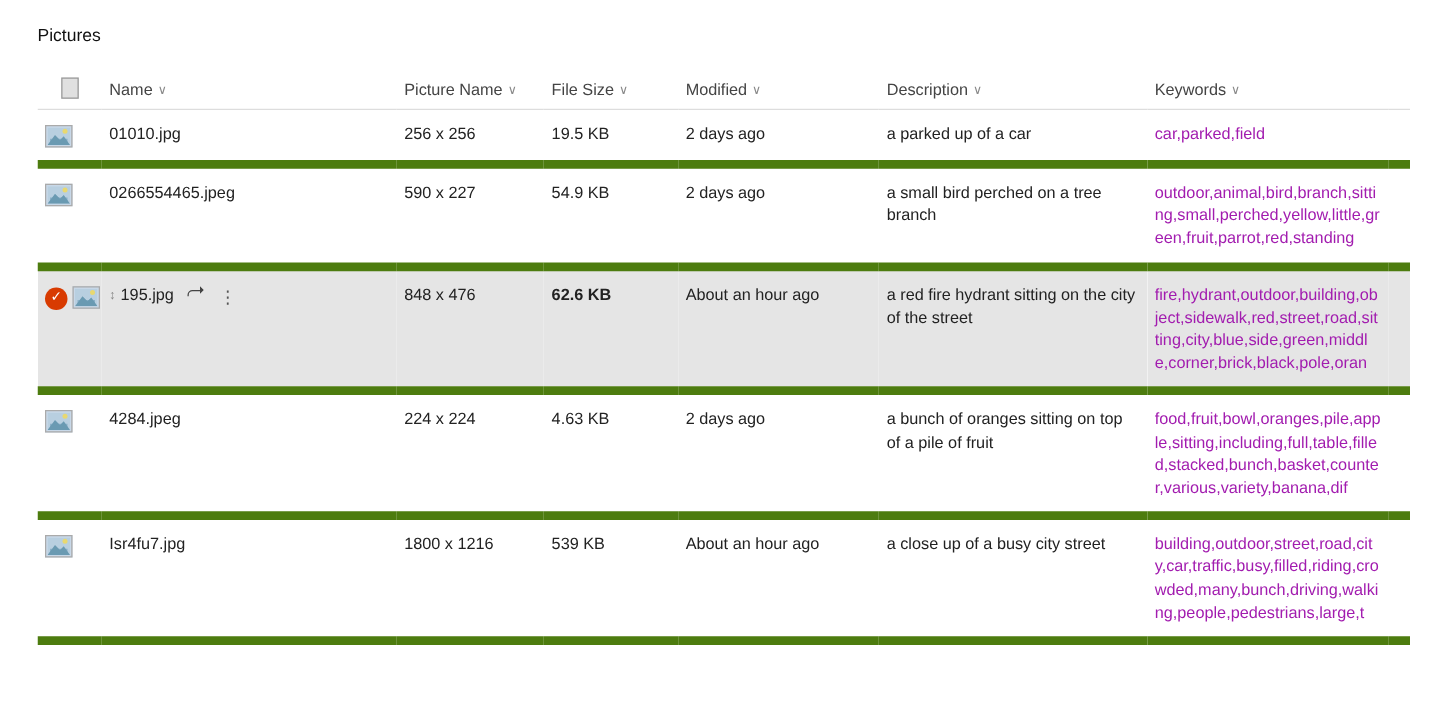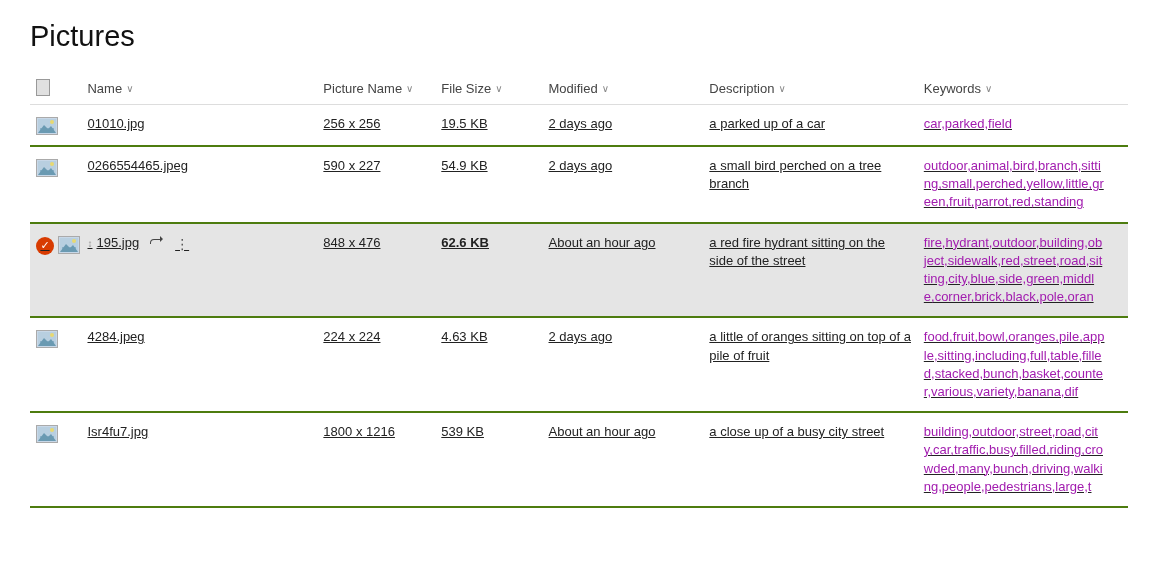--- a/index.html
+++ b/index.html
@@ -4,21 +4,21 @@
   <style>
     * { box-sizing: border-box; margin: 0; padding: 0; }
     body {
       font-family: 'Segoe UI', sans-serif;
       font-size: 13px;
       color: #222;
       background: #fff;
       padding: 20px 30px;
     }
     h1 {
-      font-size: 29px;
+      font-size: 14px;
       font-weight: 400;
       margin-bottom: 18px;
       color: #111;
     }
     .table-wrap {
       width: 100%;
       overflow: hidden;
     }
     table {
       width: 100%;
@@ -28,40 +28,39 @@
     col.col-icon   { width: 48px; }
     col.col-name   { width: 220px; }
     col.col-psize  { width: 110px; }
     col.col-fsize  { width: 100px; }
     col.col-mod    { width: 150px; }
     col.col-desc   { width: 200px; }
     col.col-kw     { width: 180px; }
     col.col-scroll { width: 16px; }
 
     thead tr th {
-      text-align: left;
+      text-align: center;
       padding: 8px 6px;
       font-weight: 400;
       color: #444;
       border-bottom: 1px solid #ddd;
       white-space: nowrap;
       vertical-align: bottom;
     }
     thead tr th .th-inner {
       display: flex;
       align-items: center;
       gap: 4px;
     }
     .sort-icon {
       font-size: 10px;
       color: #888;
     }
     tbody tr {
-      border-bottom: 2px solid #4d7c0f;
-      text-decoration: underline;
+      border-bottom: 7px solid #4d7c0f;
     }
     tbody tr.selected {
       background: #e5e5e5;
     }
     tbody td {
       padding: 10px 6px;
       vertical-align: top;
       line-height: 1.4;
       word-break: break-word;
       overflow: hidden;
@@ -269,21 +268,21 @@
                 <span class="action-icon"><svg width="16" height="16" viewBox="0 0 16 16" fill="none">
                     <path d="M11 2l3 3-3 3V6H5a3 3 0 00-3 3v1H1V9a4 4 0 014-4h6V2z" fill="#444"></path>
                   </svg></span>
                 <span class="action-icon">⋮</span>
               </div>
             </div>
           </td>
           <td>848 x 476</td>
           <td style="font-weight: 600;">62.6 KB</td>
           <td>About an hour ago</td>
-          <td>a red fire hydrant sitting on the side of the street</td>
+          <td>a red fire hydrant sitting on the city of the street</td>
           <td><span class="keywords-text">fire,hydrant,outdoor,building,object,sidewalk,red,street,road,sitting,city,blue,side,green,middle,corner,brick,black,pole,oran</span></td>
           <td></td>
         </tr>
         <tr>
           <td>
             <div class="file-icon-cell">
               <div class="img-thumb">
                 <svg width="18" height="14" viewBox="0 0 18 14" fill="none">
                   <rect width="18" height="14" fill="#b8cfe0"></rect>
                   <rect x="2" y="9" width="14" height="4" fill="#8ab0c8"></rect>
@@ -294,21 +293,21 @@
             </div>
           </td>
           <td>
             <div class="name-cell-inner">
               <span>4284.jpeg</span>
             </div>
           </td>
           <td>224 x 224</td>
           <td>4.63 KB</td>
           <td>2 days ago</td>
-          <td>a little of oranges sitting on top of a pile of fruit</td>
+          <td>a bunch of oranges sitting on top of a pile of fruit</td>
           <td><span class="keywords-text">food,fruit,bowl,oranges,pile,apple,sitting,including,full,table,filled,stacked,bunch,basket,counter,various,variety,banana,dif</span></td>
           <td></td>
         </tr>
         <tr>
           <td>
             <div class="file-icon-cell">
               <div class="img-thumb">
                 <svg width="18" height="14" viewBox="0 0 18 14" fill="none">
                   <rect width="18" height="14" fill="#b8cfe0"></rect>
                   <rect x="2" y="9" width="14" height="4" fill="#8ab0c8"></rect>

